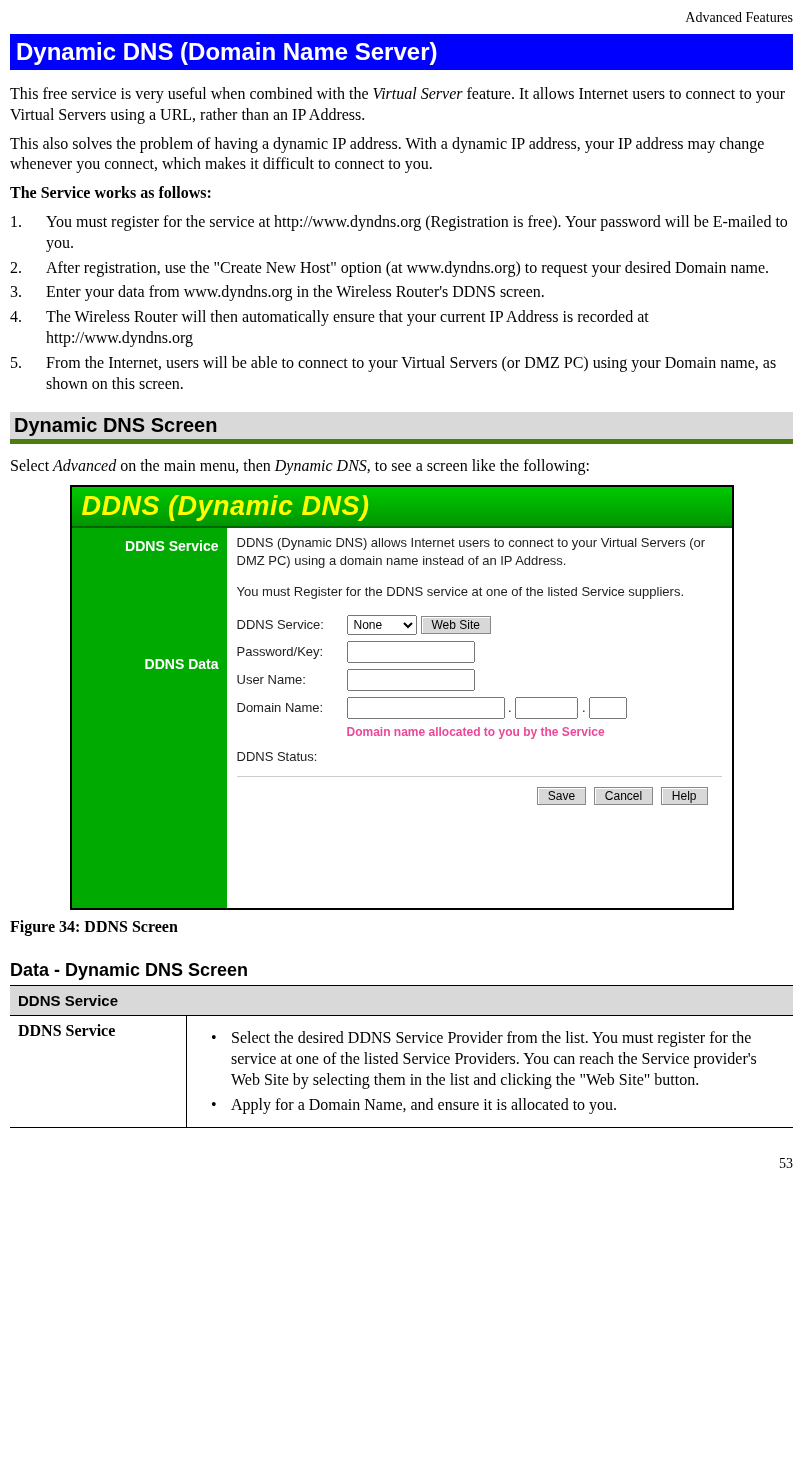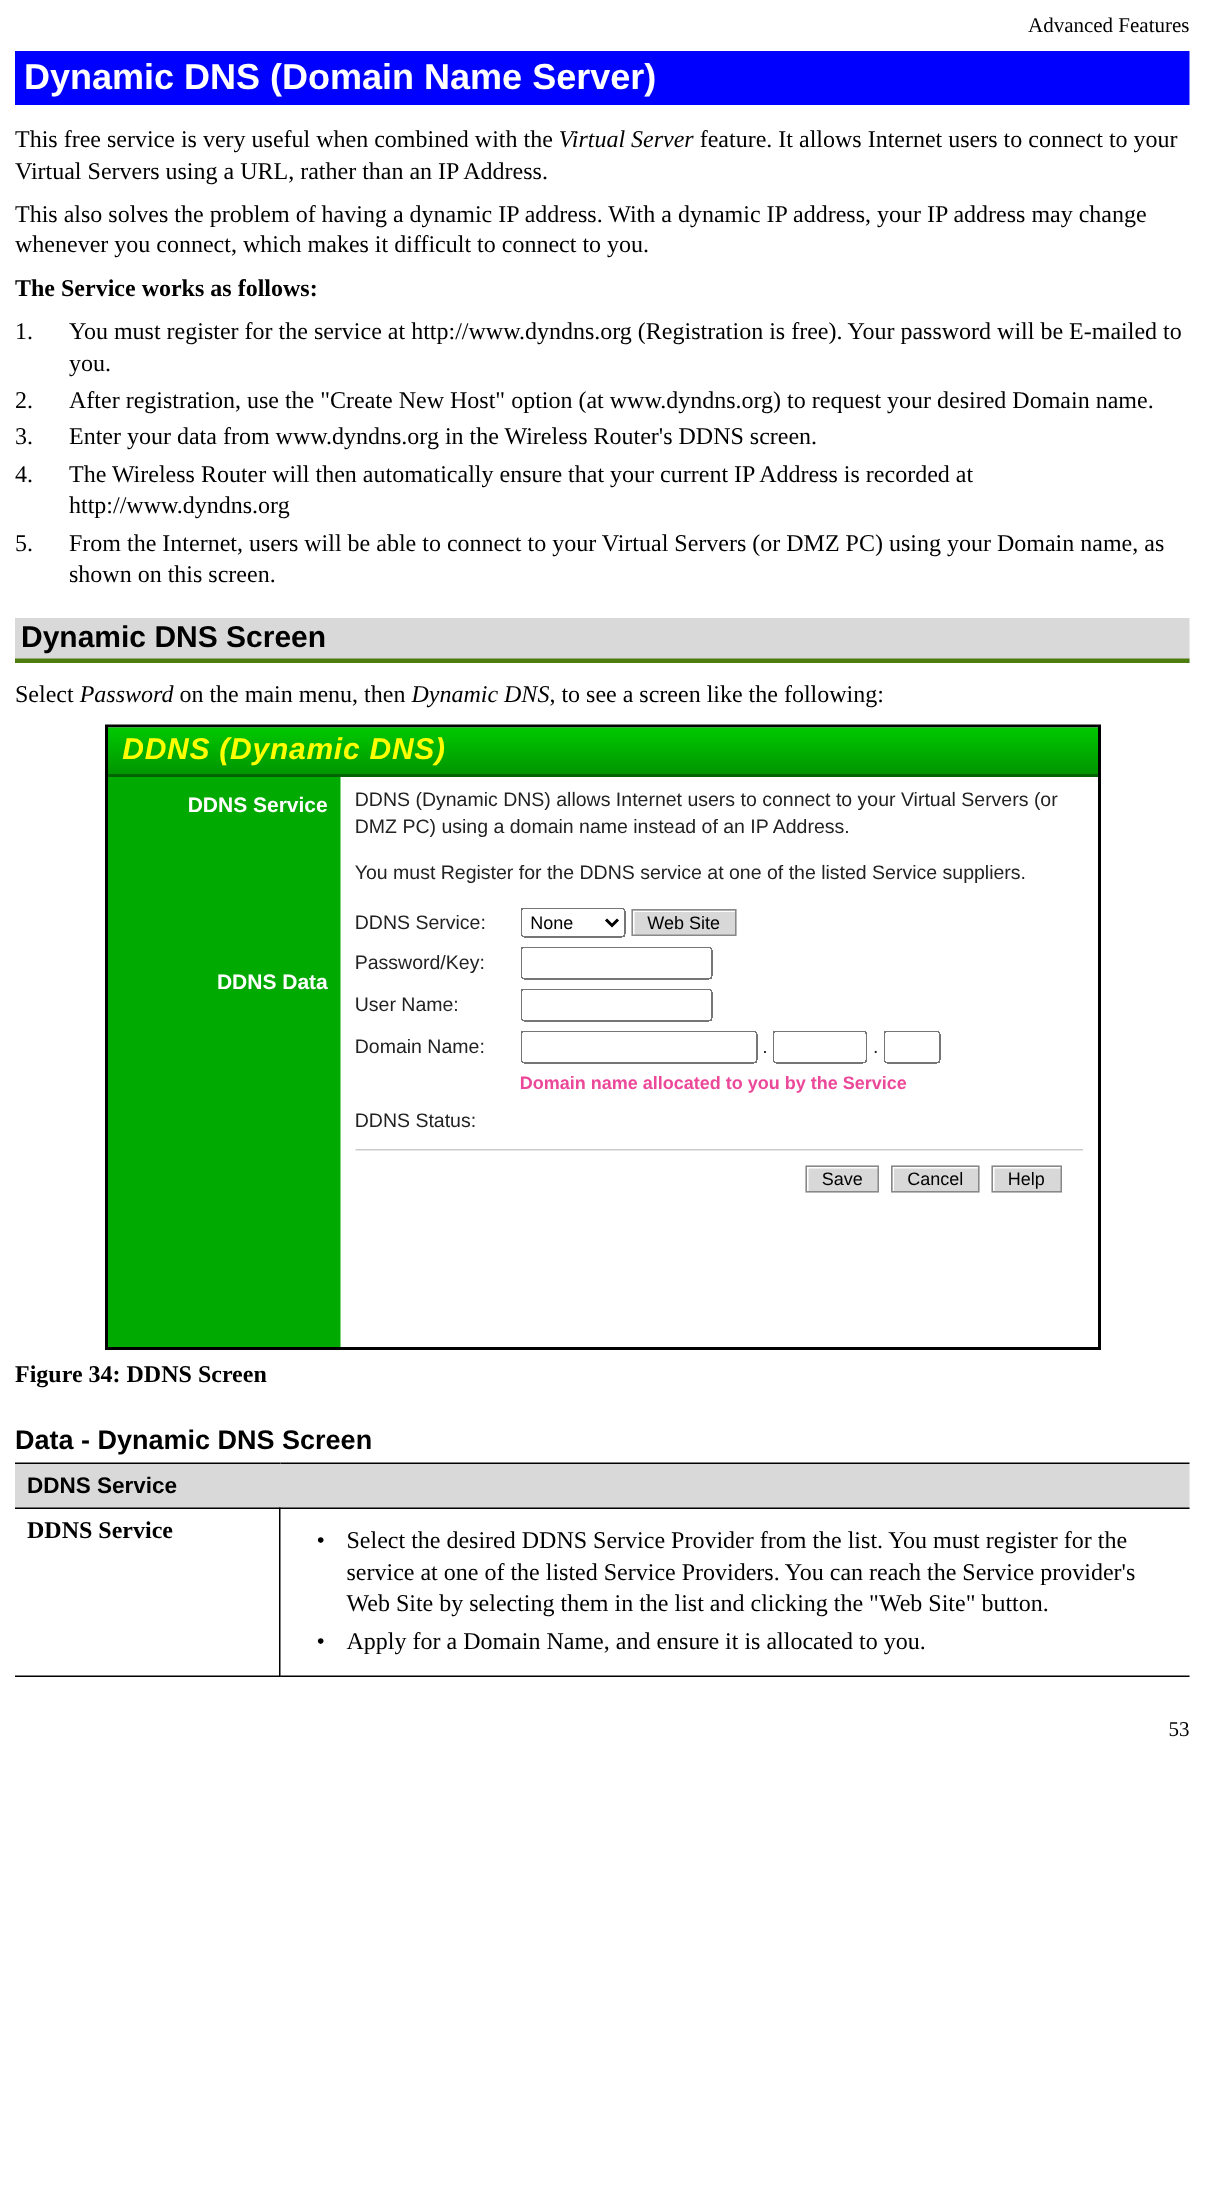--- a/index.html
+++ b/index.html
@@ -50,38 +50,38 @@
     left: 0;
     width: 28px;
   }
   .grey-heading {
     background: #d9d9d9;
     font-family: Arial, Helvetica, sans-serif;
     font-weight: bold;
     font-size: 20px;
     padding: 2px 4px;
     margin: 18px 0 12px 0;
-    border-bottom: 3px solid #4d7c0f;
+    border-bottom: 5px solid #4d7c0f;
   }
   
   .screenshot {
     width: 660px;
     margin: 8px auto 6px auto;
     border: 2px solid #000;
     background: #fff;
     font-family: Arial, Helvetica, sans-serif;
     font-size: 13px;
   }
   .screenshot .titlebar {
     background: linear-gradient(#00c900, #009500);
     color: #ffff00;
     font-family: "Arial Black", Arial, sans-serif;
     font-style: italic;
     font-weight: 900;
-    font-size: 20px;
+    font-size: 27px;
     padding: 4px 10px;
     letter-spacing: 0.5px;
     border-bottom: 2px solid #006400;
   }
   .screenshot .body {
     display: flex;
     min-height: 380px;
   }
   .screenshot .sidebar {
     width: 155px;
@@ -227,21 +227,21 @@
   <li>You must register for the service at http://www.dyndns.org (Registration is free). Your password will be E-mailed to you.</li>
   <li>After registration, use the "Create New Host" option (at www.dyndns.org) to request your desired Domain name.</li>
   <li>Enter your data from www.dyndns.org in the Wireless Router's DDNS screen.</li>
   <li>The Wireless Router will then automatically ensure that your current IP Address is recorded at http://www.dyndns.org</li>
   <li>From the Internet, users will be able to connect to your Virtual Servers (or DMZ PC) using your Domain name, as shown on this screen.</li>
 </ol>
 
 <div class="grey-heading">Dynamic DNS Screen</div>
 
 <div class="para">
-  <span>Select </span><span class="italic">Password</span><span> on the main menu, then </span><span class="italic">Dynamic DNS</span><span>, to see a screen like the following:</span>
+  <span>Select </span><span class="italic">Advanced</span><span> on the main menu, then </span><span class="italic">Dynamic DNS</span><span>, to see a screen like the following:</span>
 </div>
 
 <div class="screenshot">
   <div class="titlebar">DDNS (Dynamic DNS)</div>
   <div class="body">
     <div class="sidebar">
       <div>DDNS Service</div>
       <div class="gap"></div>
       <div>DDNS Data</div>
     </div>

